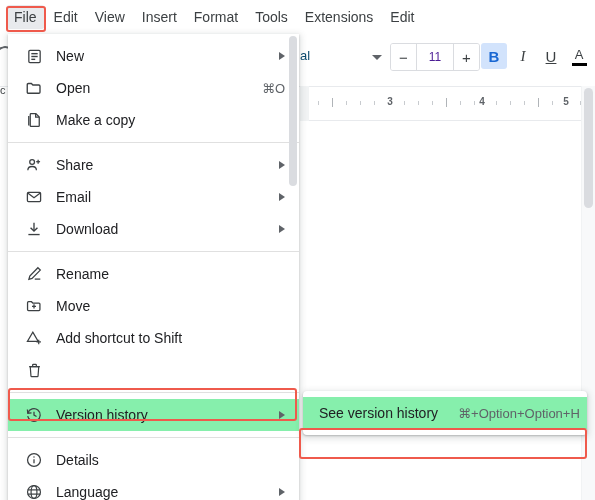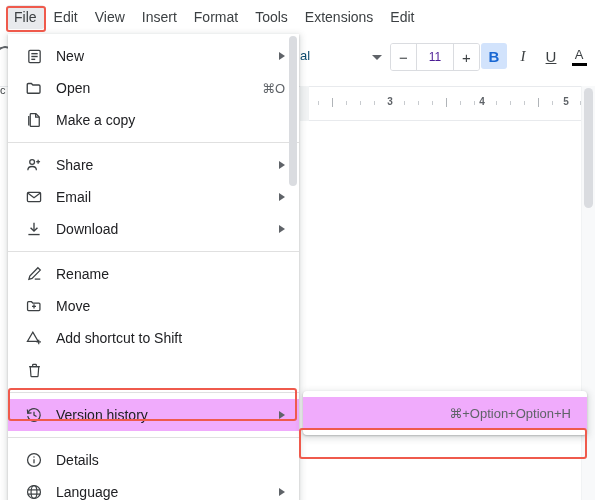--- a/index.html
+++ b/index.html
@@ -225,21 +225,21 @@
     position: relative;
     display: flex;
     align-items: center;
     height: 32px;
     padding: 0 14px 0 16px;
     font-size: 14px;
     color: #202124;
     cursor: default;
     box-sizing: border-box;
   }
-  .menu-item.hovered { background: #f0abfc; }
+  .menu-item.hovered { background: #86efac; }
   .menu-item .mi-icon {
     width: 20px; height: 20px;
     margin-right: 12px;
     flex: 0 0 20px;
     display: flex;
     align-items: center;
     justify-content: center;
     color: #3c4043;
   }
   .menu-item .mi-label { flex: 1 1 auto; white-space: nowrap; }
@@ -528,19 +528,20 @@
     <span class="mi-arrow"></span>
   </div>
 
   <div class="menu-scrollbar">
     <div class="thumb"></div>
   </div>
 </div>
 
 <div class="submenu">
   <div class="menu-item hovered">
+    <span class="mi-label">See version history</span>
     <span class="mi-accel">⌘+Option+Option+H</span>
   </div>
 </div>
 
 <div class="highlight-box" id="hl-file"></div>
 <div class="highlight-box" id="hl-version"></div>
 <div class="highlight-box" id="hl-seeversion"></div>
 
 </body></html>

